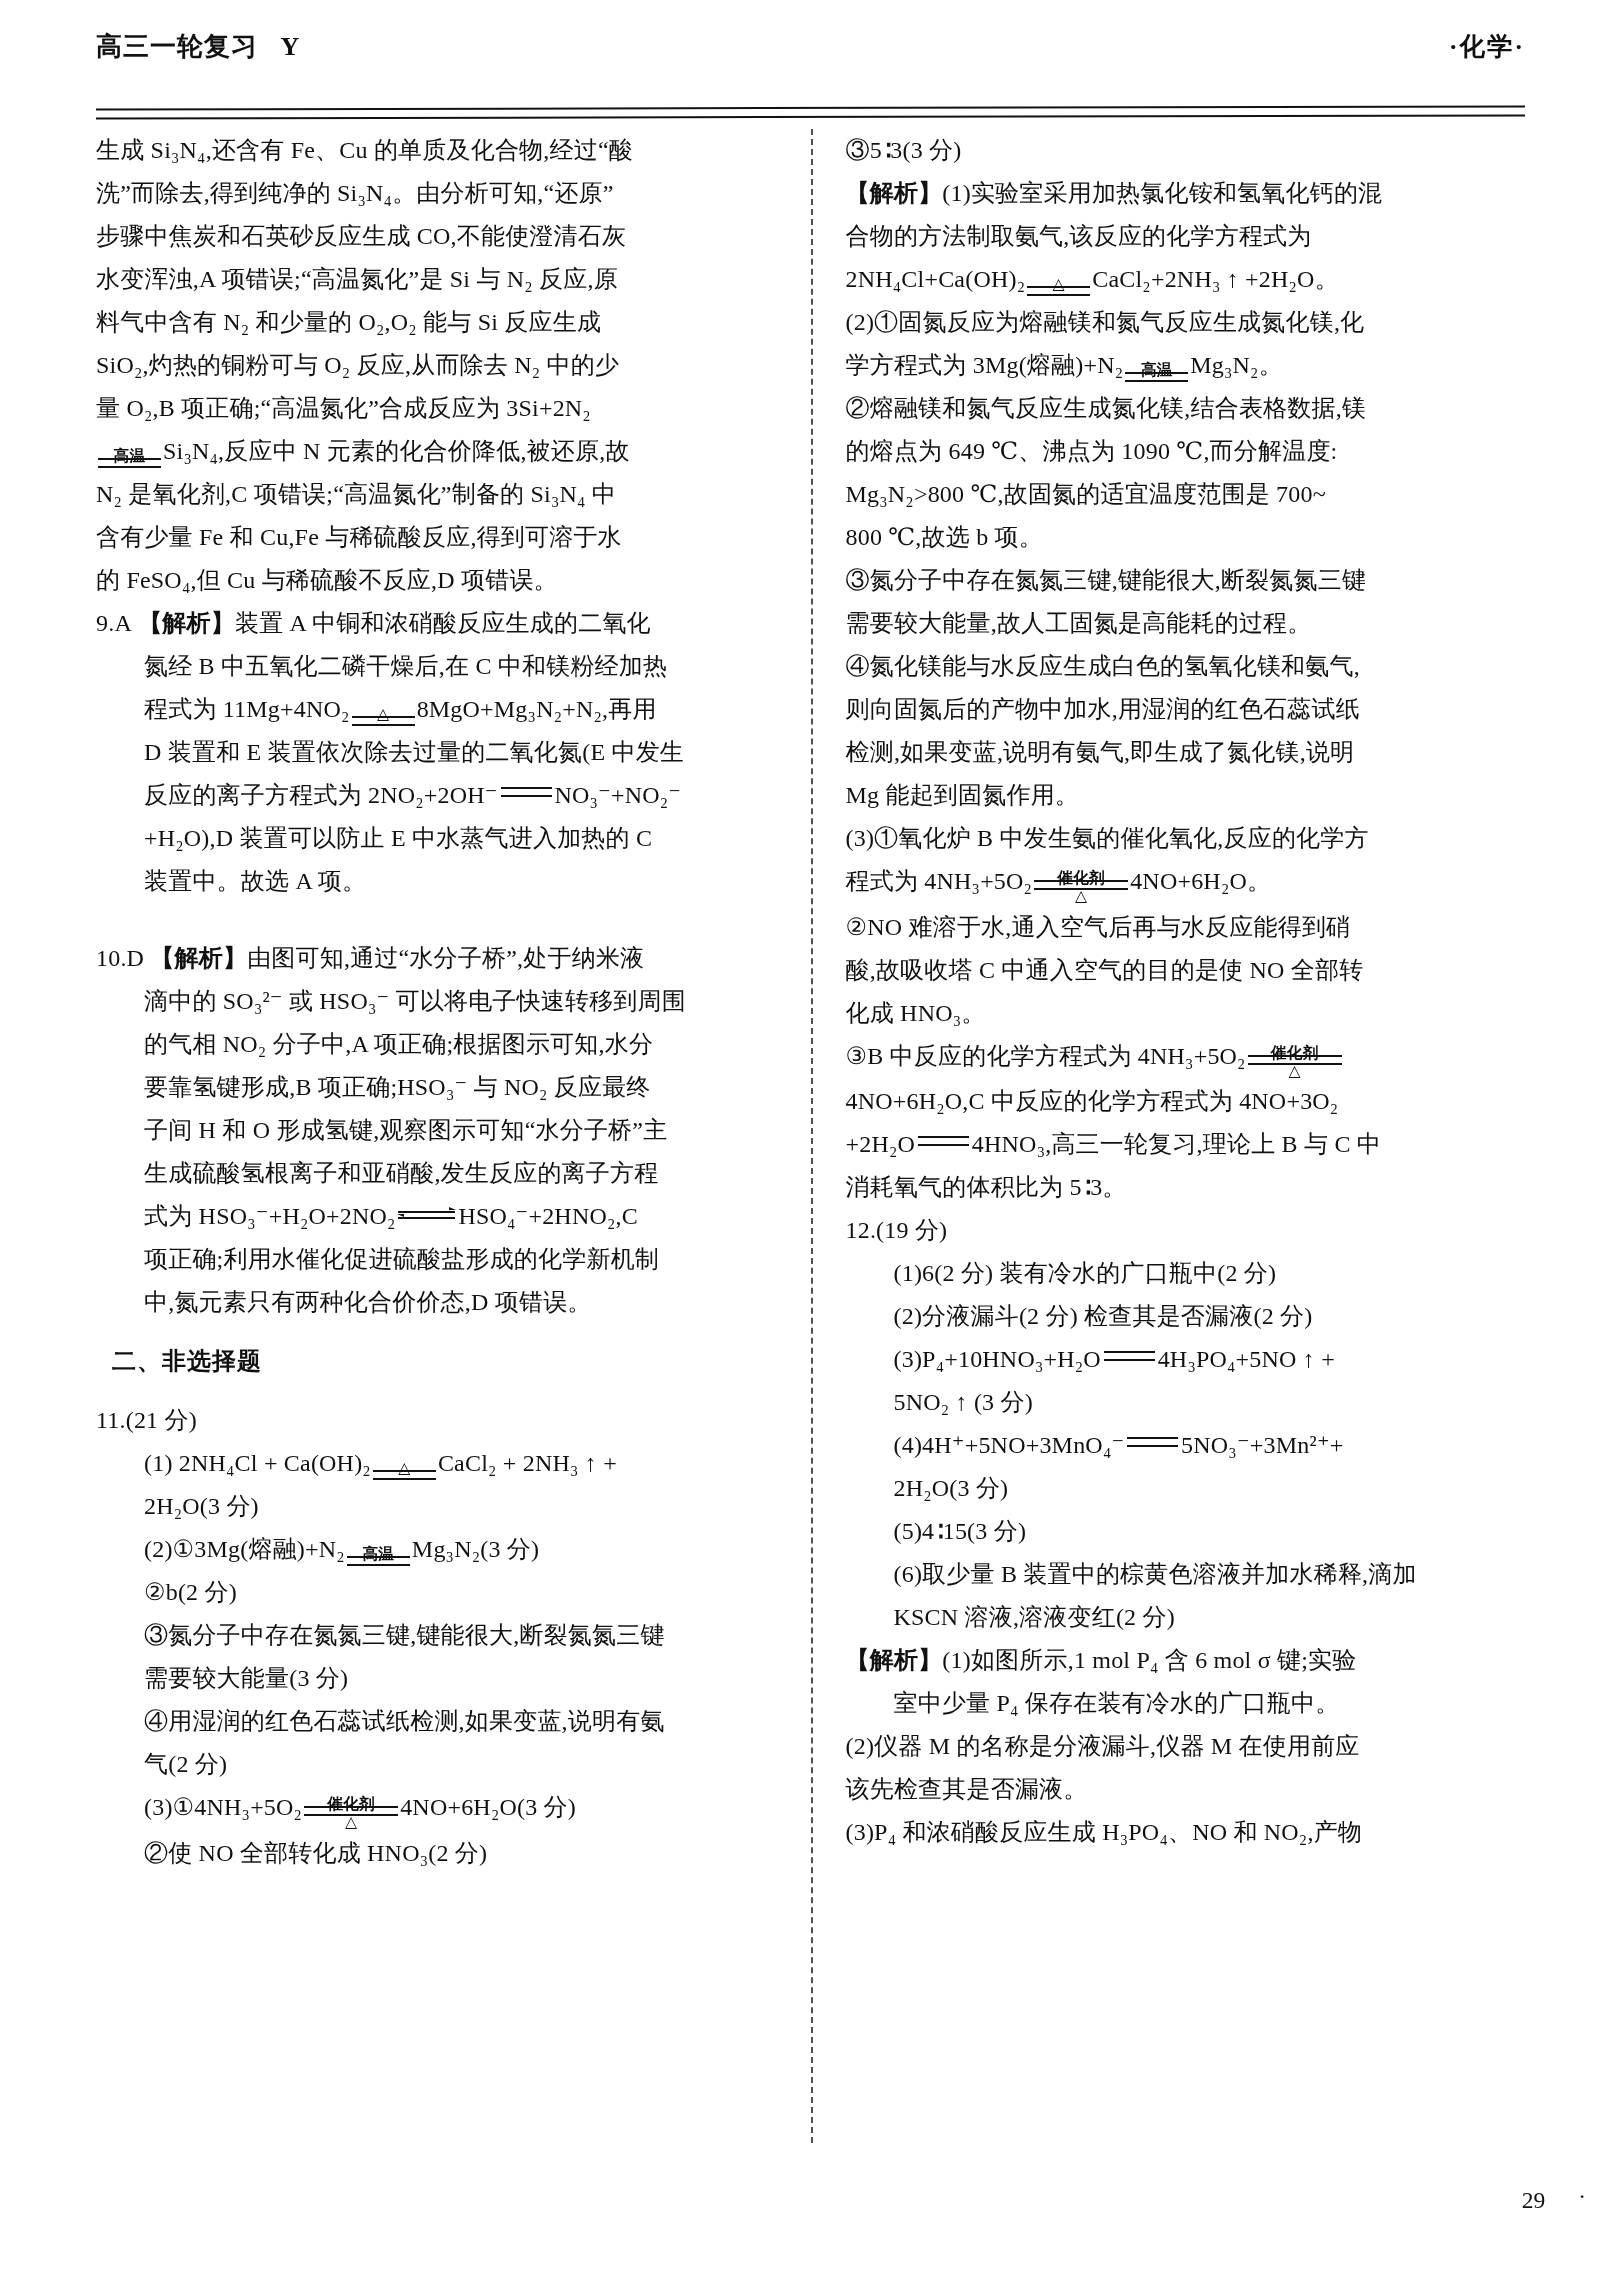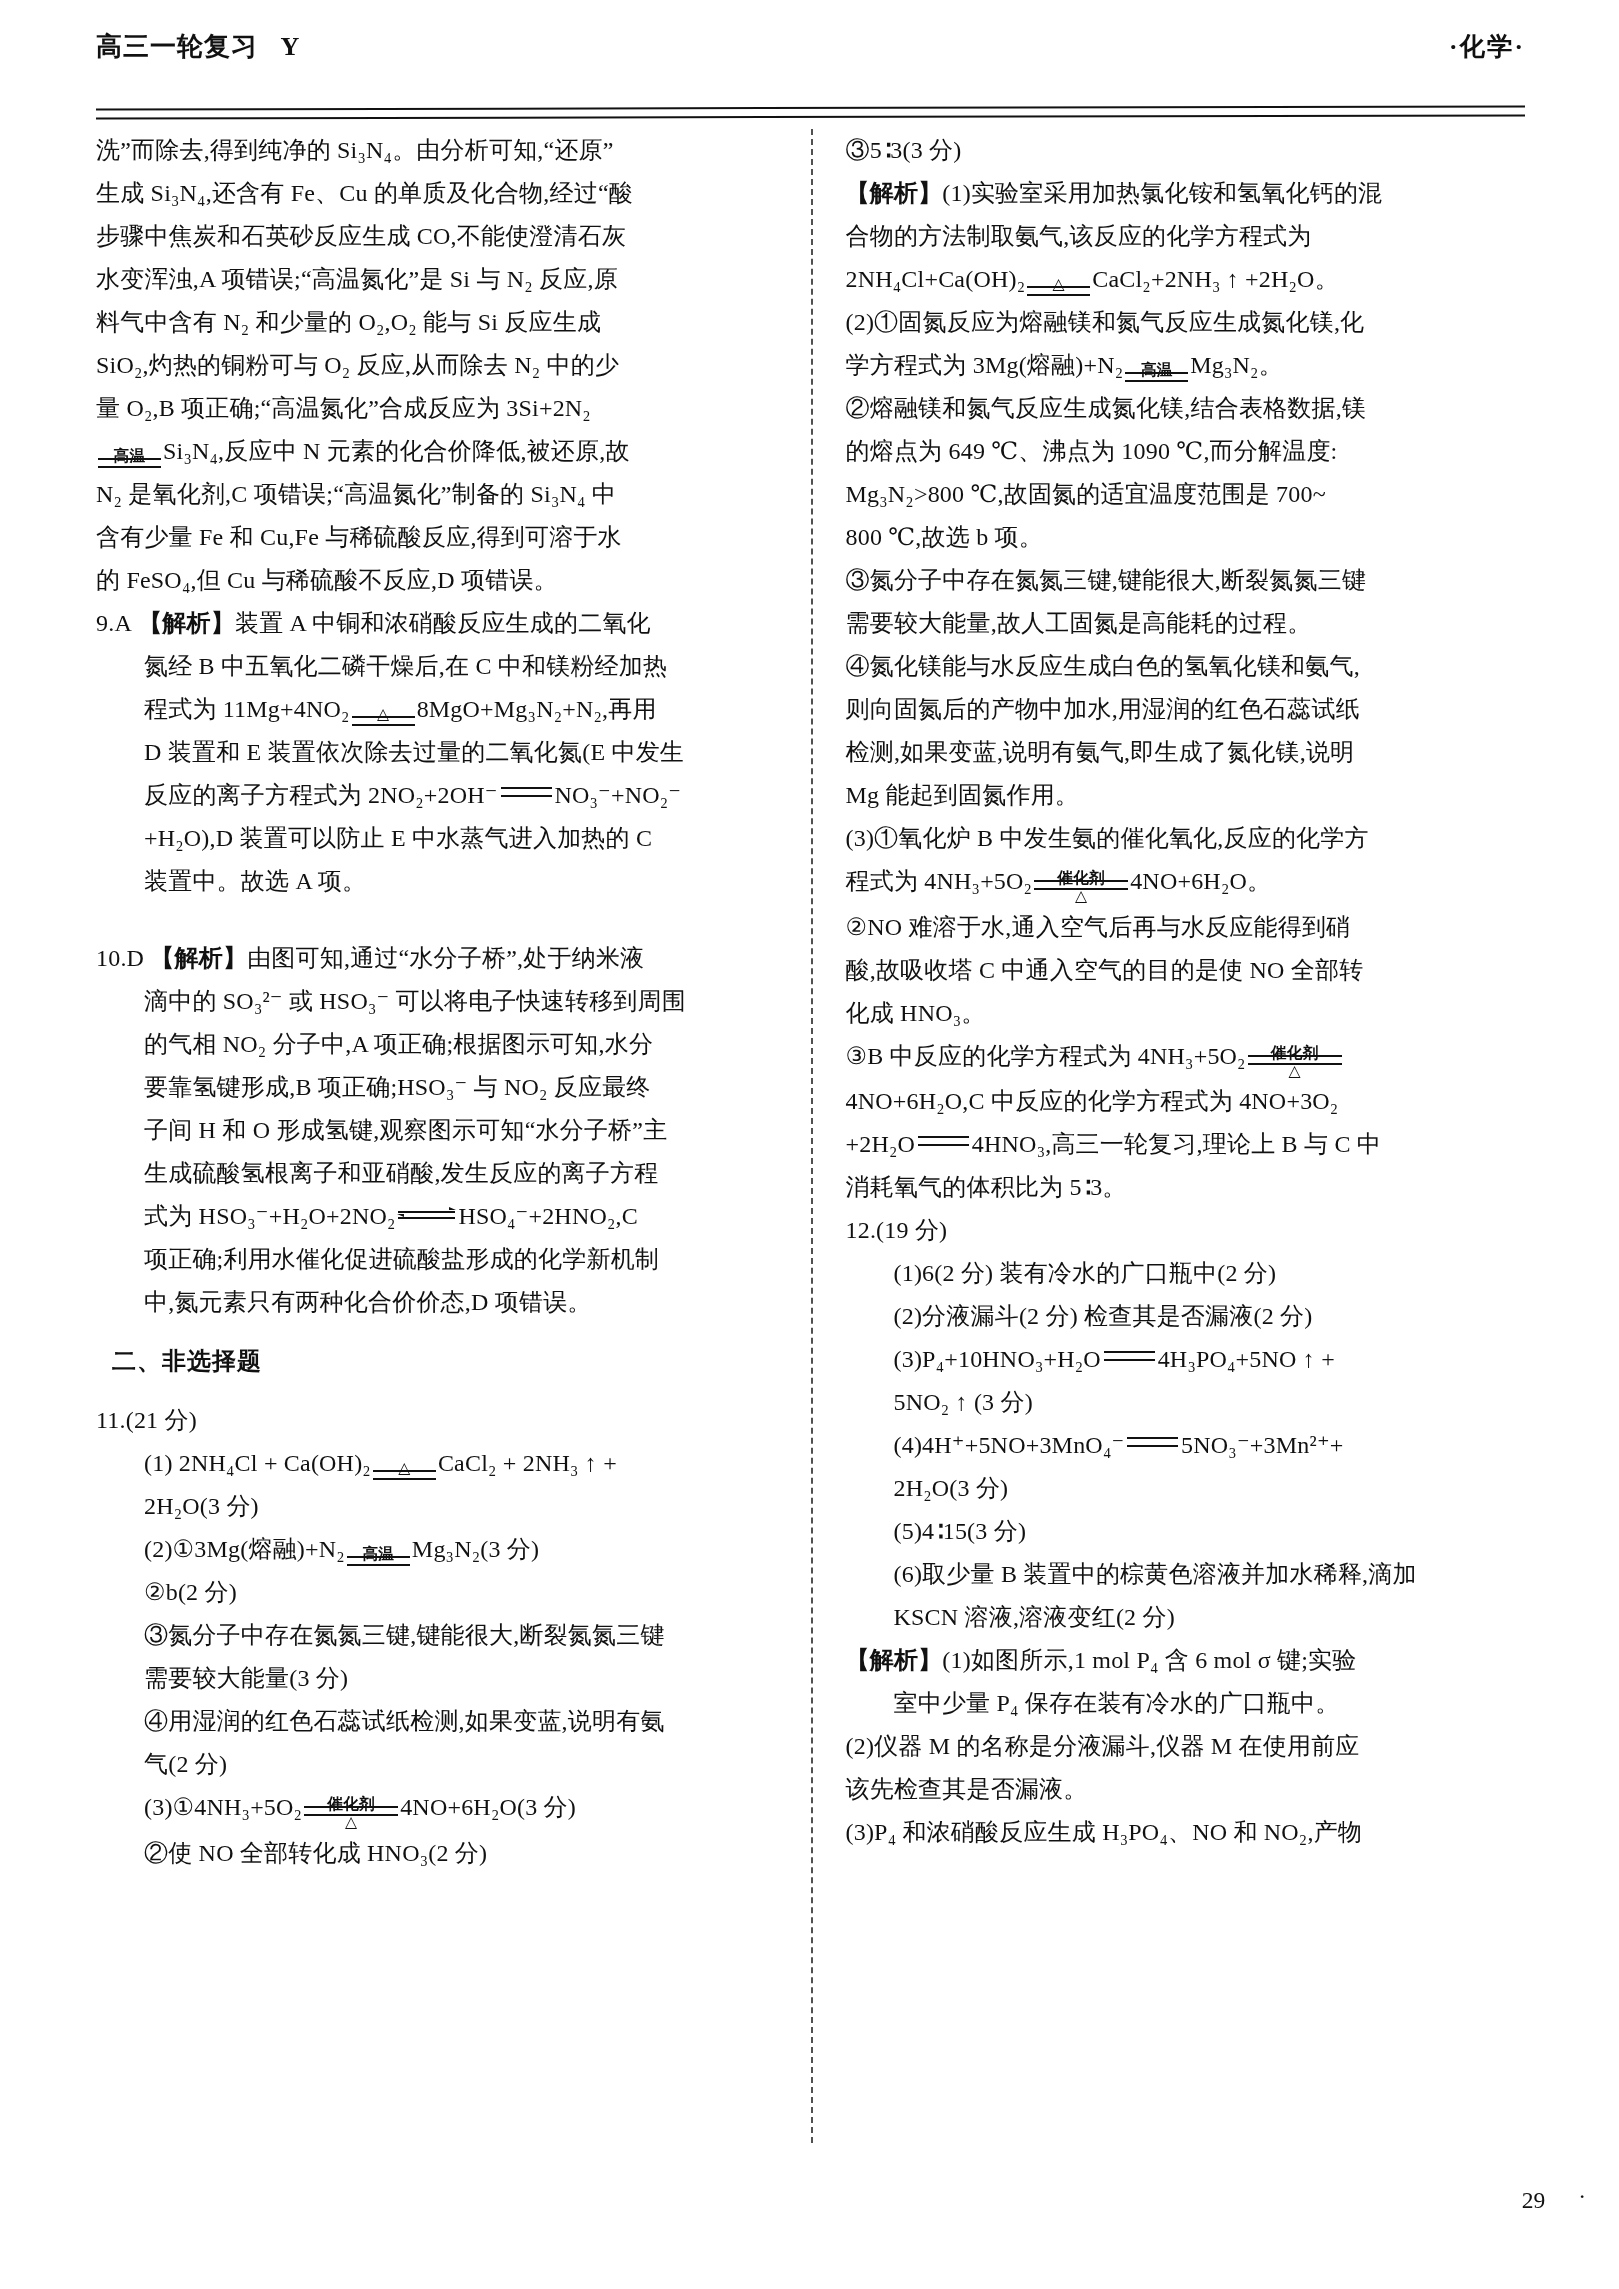--- a/index.html
+++ b/index.html
@@ -201,22 +201,22 @@
     <div class="hdr-right">·化学·</div>
     <div class="rule"></div>
   </div>
 
   <div class="columns">
     <div class="divider"></div>
 
     <div class="col col-left">
 
       <div>
+        <p class="p">生成 Si₃N₄,还含有 Fe、Cu 的单质及化合物,经过“酸</p>
         <p class="p">洗”而除去,得到纯净的 Si₃N₄。由分析可知,“还原”</p>
-        <p class="p">生成 Si₃N₄,还含有 Fe、Cu 的单质及化合物,经过“酸</p>
         <p class="p">步骤中焦炭和石英砂反应生成 CO,不能使澄清石灰</p>
         <p class="p">水变浑浊,A 项错误;“高温氮化”是 Si 与 N₂ 反应,原</p>
         <p class="p">料气中含有 N₂ 和少量的 O₂,O₂ 能与 Si 反应生成</p>
         <p class="p">SiO₂,灼热的铜粉可与 O₂ 反应,从而除去 N₂ 中的少</p>
         <p class="p"><span>量 O₂,B 项正确;“高温氮化”合成反应为 3Si+2N₂</span></p>
         <p class="p noj"><span class="rx"><span class="cond">高温</span><span class="bar"></span></span><span>Si₃N₄,反应中 N 元素的化合价降低,被还原,故</span></p>
         <p class="p">N₂ 是氧化剂,C 项错误;“高温氮化”制备的 Si₃N₄ 中</p>
         <p class="p">含有少量 Fe 和 Cu,Fe 与稀硫酸反应,得到可溶于水</p>
         <p class="p noj">的 FeSO₄,但 Cu 与稀硫酸不反应,D 项错误。</p>
       </div>

